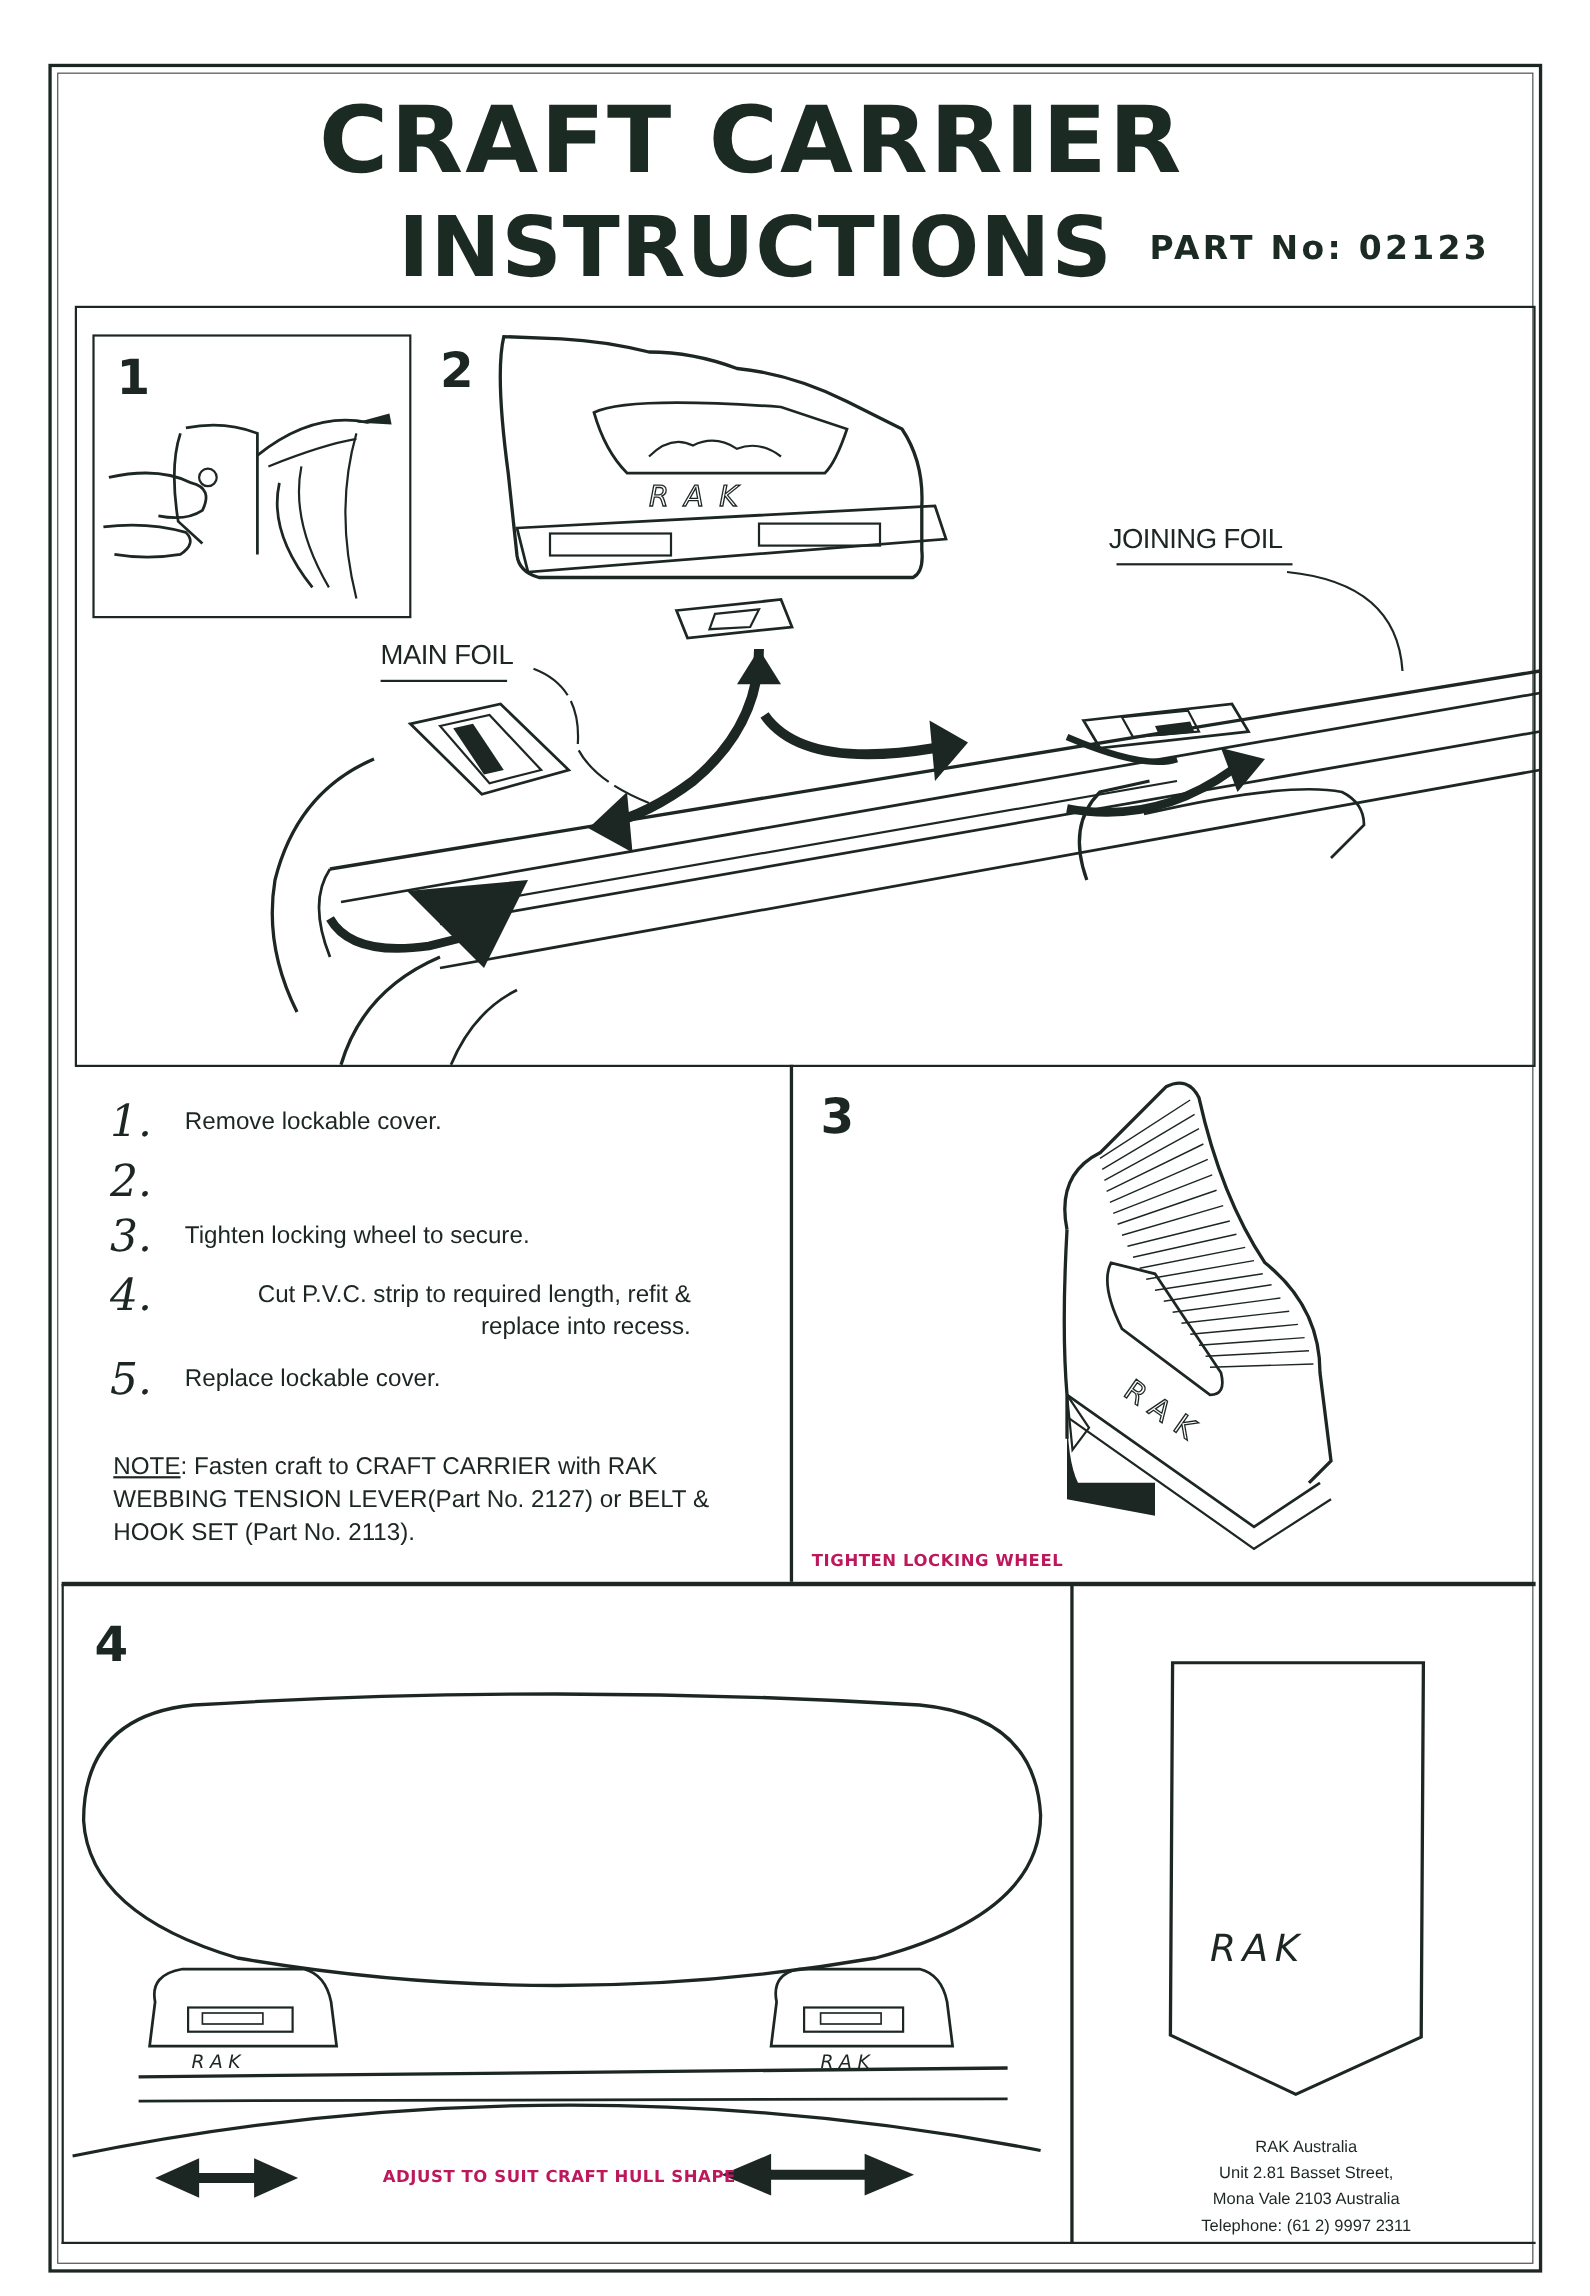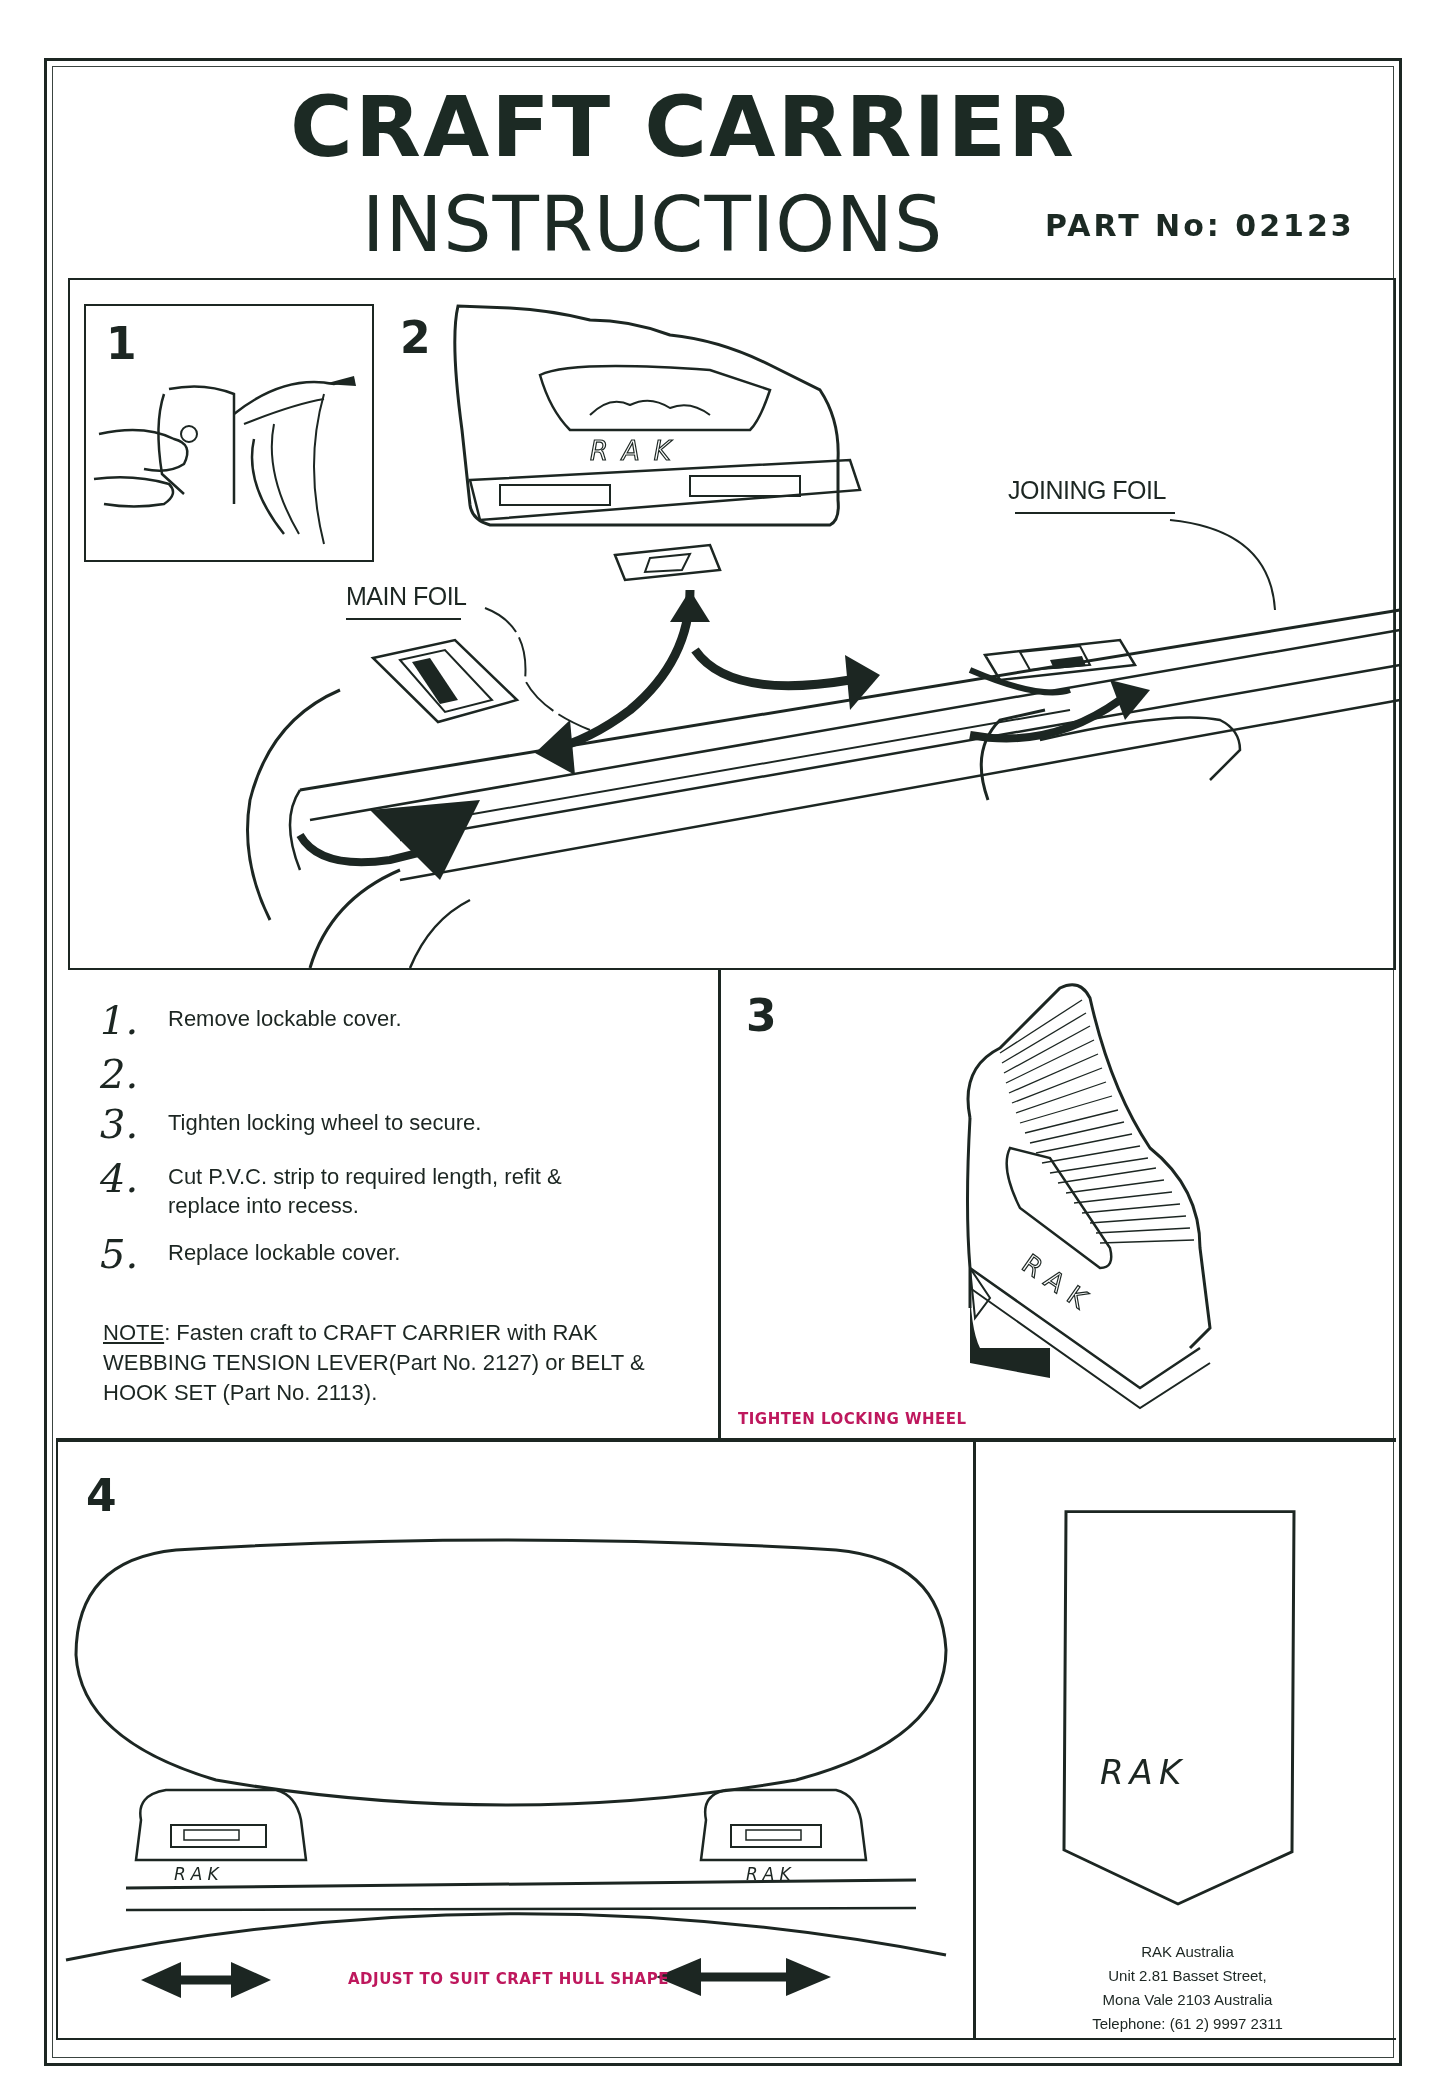--- a/index.html
+++ b/index.html
@@ -3,37 +3,37 @@
 <meta charset="utf-8">
 <style>
   html, body { margin: 0; padding: 0; background: #ffffff; }
   body { width: 1445px; height: 2087px; position: relative; overflow: hidden;
          font-family: "Liberation Sans", sans-serif; color: #1c2622; }
   .abs { position: absolute; }
   .frame-outer { left: 44px; top: 58px; width: 1358px; height: 2008px; border: 3px solid #1c2622; box-sizing: border-box; }
   .frame-inner { left: 52px; top: 66px; width: 1342px; height: 1992px; border: 1.5px solid #3a4440; box-sizing: border-box; }
   .title1 { left: 290px; top: 78px; font-family: "DejaVu Sans", sans-serif; font-weight: bold;
             font-size: 84px; letter-spacing: 2px; color: #1c2a24; transform: scaleX(1.02); transform-origin: left; }
-  .title2 { left: 362px; top: 180px; font-family: "DejaVu Sans", sans-serif; font-weight: normal;
+  .title2 { left: 362px; top: 180px; font-family: "DejaVu Sans", sans-serif; font-weight: bold;
             font-size: 76px; letter-spacing: 1px; color: #1c2a24; }
   .partno { left: 1045px; top: 208px; font-family: "DejaVu Sans", sans-serif; font-weight: bold;
             font-size: 30px; letter-spacing: 3px; color: #1c2a24; }
   .panel-top { left: 68px; top: 278px; width: 1328px; height: 692px; border: 2.5px solid #1c2622; box-sizing: border-box; }
   .panel-mid { left: 56px; top: 968px; width: 1340px; height: 472px; border-bottom: 2.5px solid #1c2622; box-sizing: border-box; }
   .mid-divider { left: 718px; top: 968px; width: 2.5px; height: 470px; background: #1c2622; }
   .panel-bottom { left: 56px; top: 1440px; width: 1340px; height: 600px; border: 2.5px solid #1c2622; box-sizing: border-box; border-right: none; }
   .bot-divider { left: 973px; top: 1440px; width: 2.5px; height: 600px; background: #1c2622; }
   .inset1 { left: 84px; top: 304px; width: 290px; height: 258px; border: 2.5px solid #1c2622; box-sizing: border-box; }
   .fig-num { font-family: "DejaVu Sans", sans-serif; font-weight: bold; font-size: 44px; color: #1c2622; }
   .label { font-family: "Liberation Sans", sans-serif; font-size: 25px; color: #1c2622; letter-spacing: -0.5px; }
   .label-ul { position: absolute; height: 2px; background: #1c2622; }
   .steps { left: 100px; top: 1000px; width: 600px; }
   .step { display: flex; align-items: flex-start; margin-bottom: 14px; }
   .step-num { width: 68px; font-family: "DejaVu Serif", serif; font-style: italic; font-size: 40px; line-height: 40px; color: #1c2622; }
-  .step-text { font-size: 22px; line-height: 29px; color: #1c2622; padding-top: 4px; }
+  .step-text { font-size: 22px; line-height: 29px; color: #1c2622; padding-top: 4px; text-align: right; }
   .note { left: 103px; top: 1318px; width: 600px; font-size: 22px; line-height: 30px; color: #1c2622; }
   .note-label { text-decoration: underline; }
   .caption-small { font-family: "DejaVu Sans", sans-serif; font-size: 15px; font-weight: bold; letter-spacing: 0.5px; color: #be185d; }
   .address { left: 1020px; top: 1940px; width: 335px; text-align: center; font-family: Liberation Sans, sans-serif;
              font-size: 15px; line-height: 24px; color: #1c2622; }
   .rak-logo { left: 1100px; top: 1752px; font-family: "DejaVu Sans", sans-serif; font-size: 34px; font-style: italic;
               letter-spacing: 6px; color: #1c2622; font-weight: normal; }
   svg { position: absolute; overflow: visible; }
 </style>
 </head>

